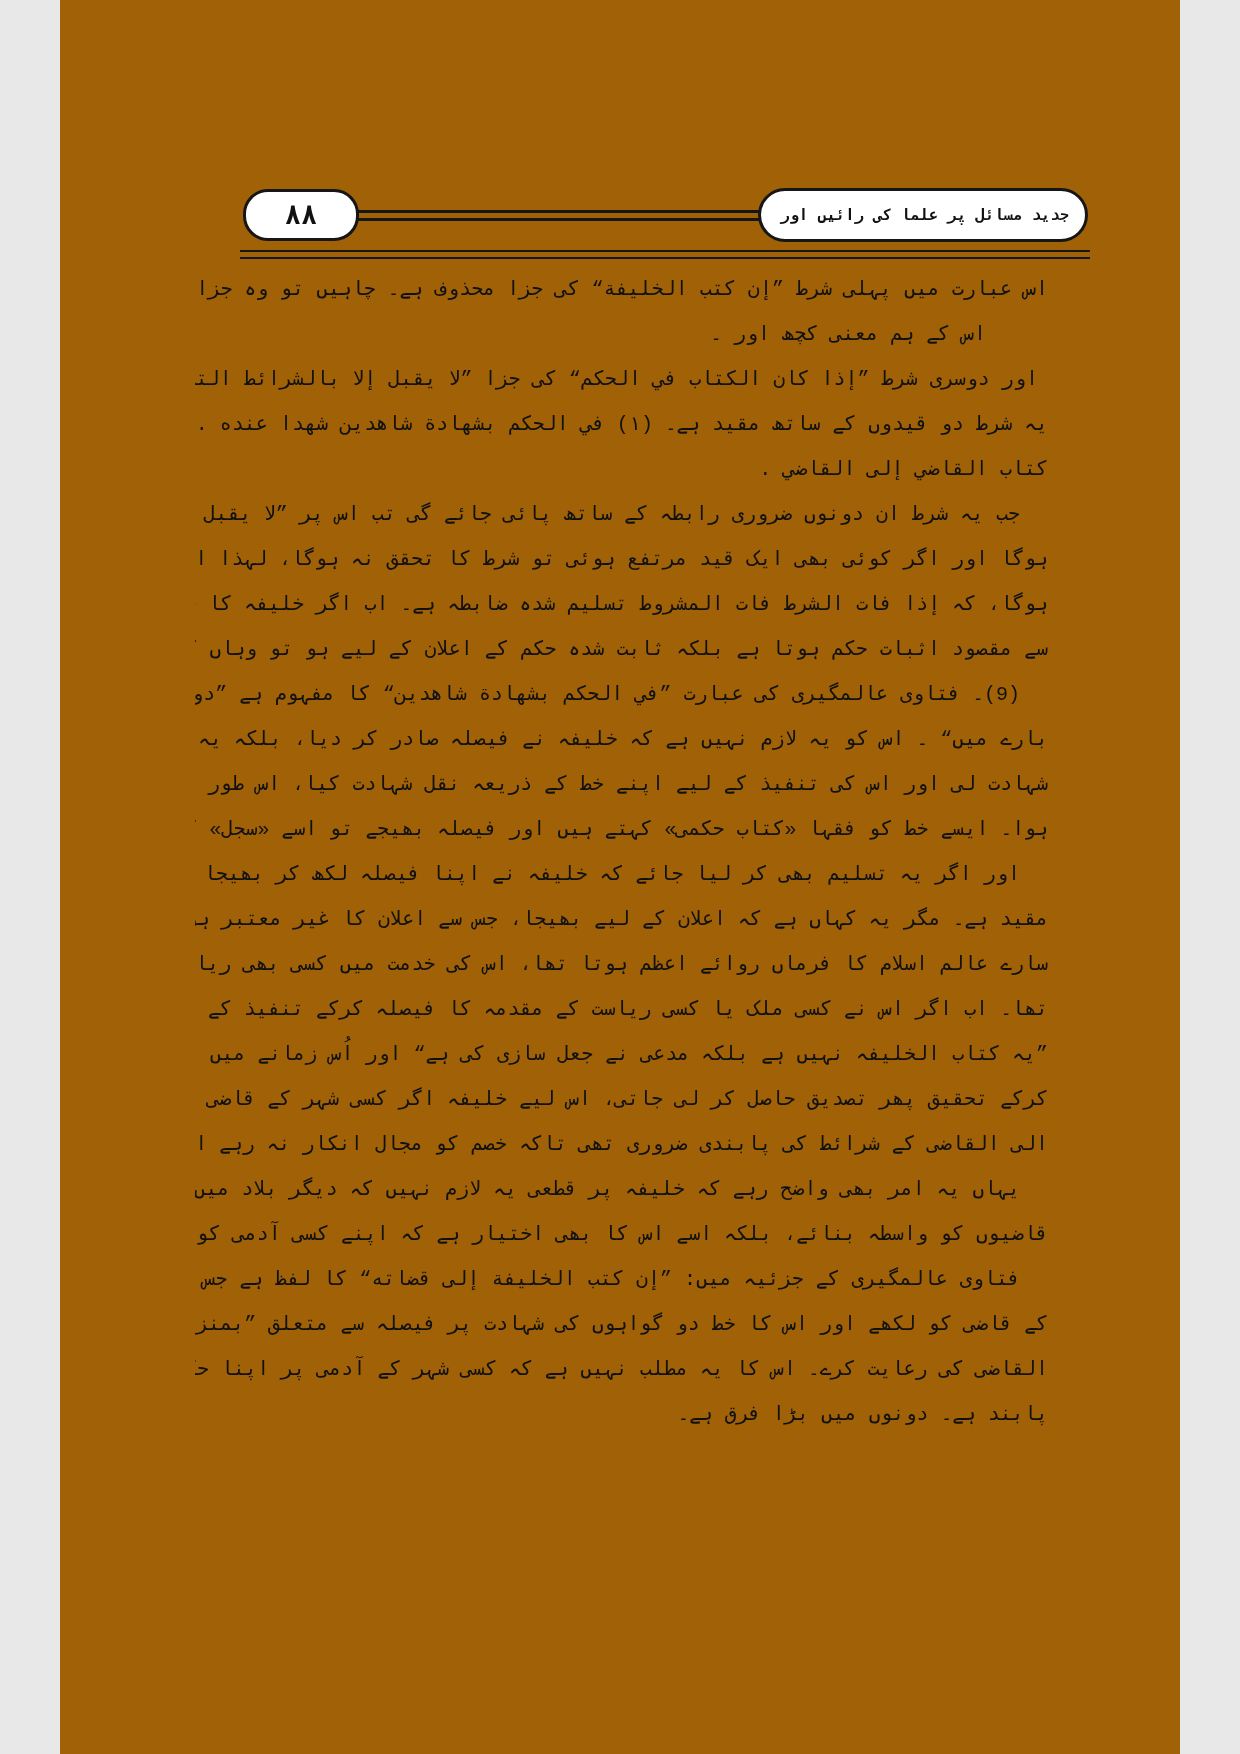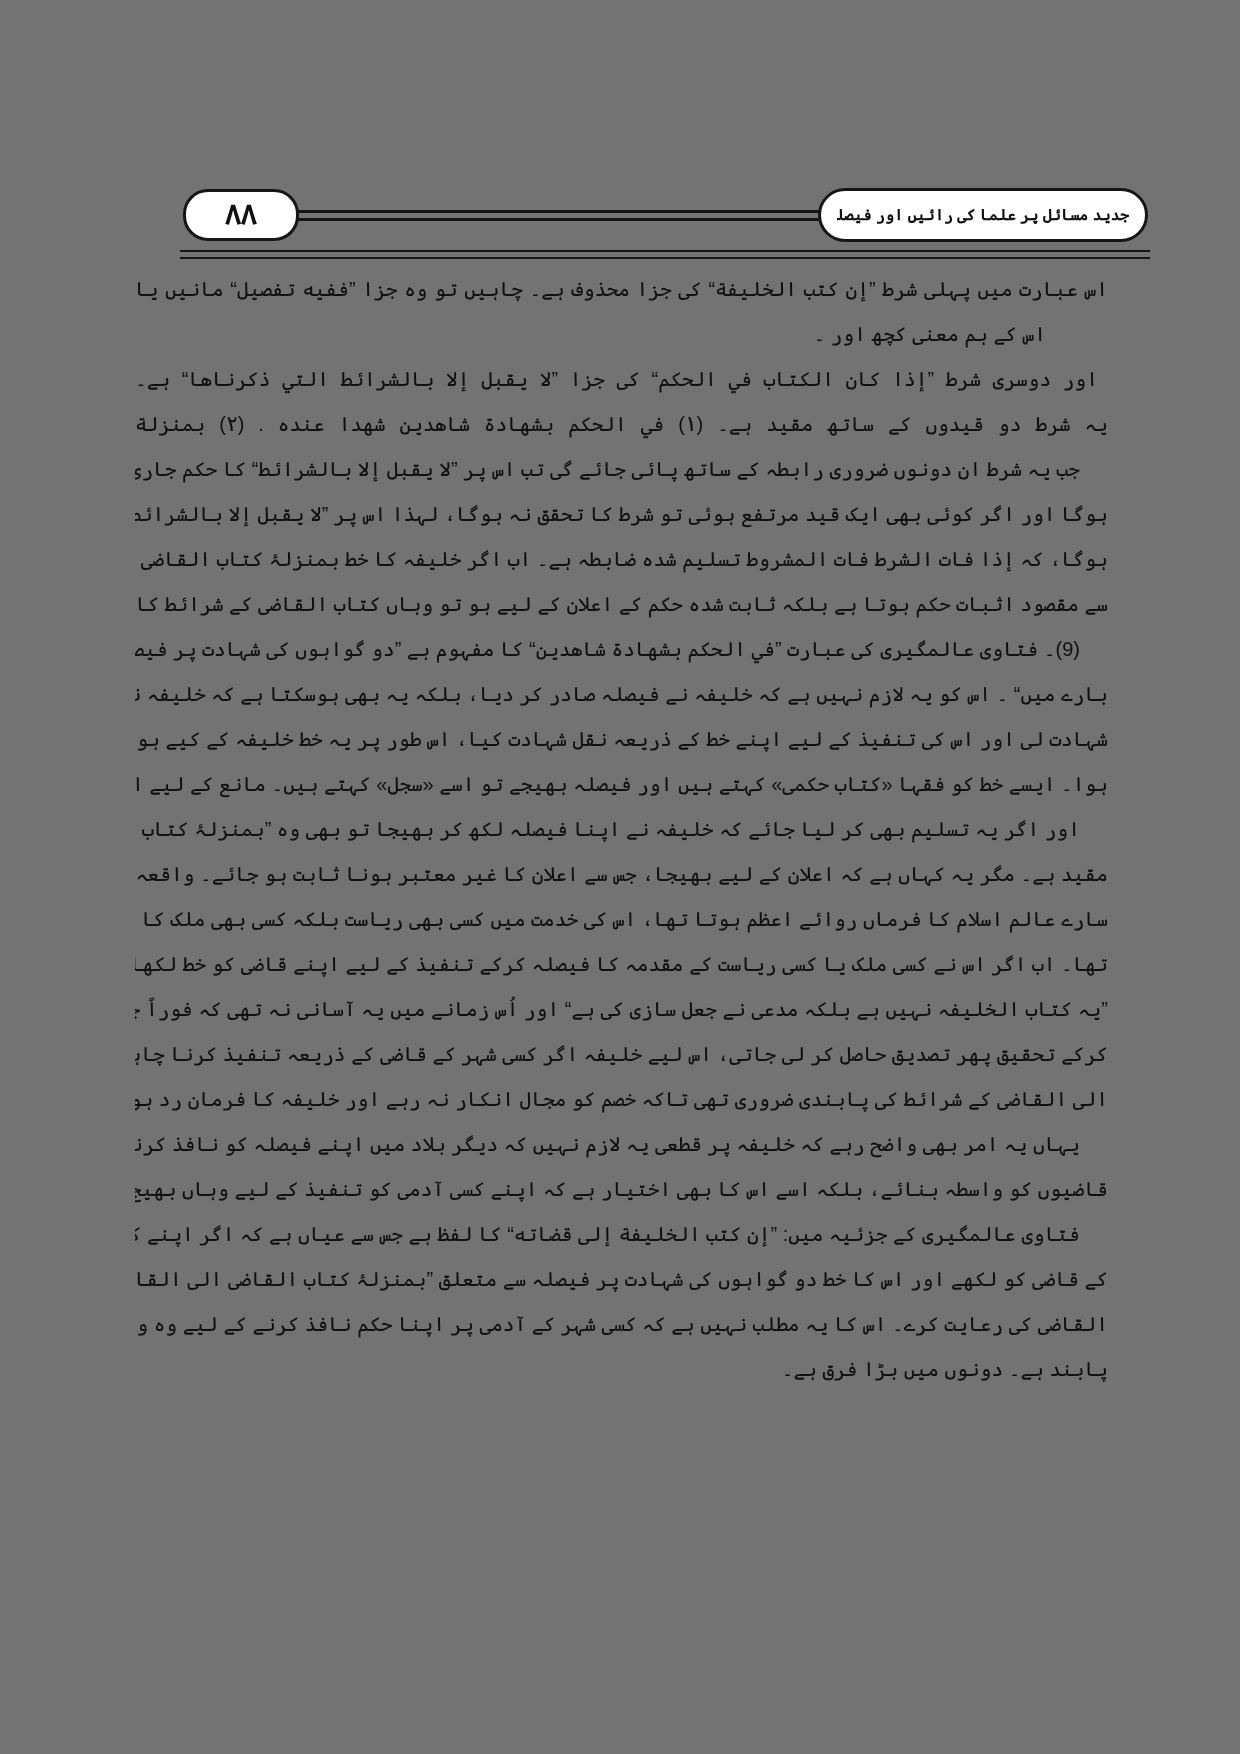--- a/index.html
+++ b/index.html
@@ -2,26 +2,26 @@
 <html lang="ur" dir="rtl"><head>
 <meta charset="utf-8">
 <style>
   html, body {
     margin: 0;
     padding: 0;
     background: #e8e8e8;
   }
   .page {
     position: relative;
-    width: 1240px;
+    width: 1120px;
     height: 1754px;
     margin: 0 auto;
-    background: #737373;
+    background: #a16207;
     color: #111111;
-    font-family: Liberation Sans, sans-serif;
+    font-family: Liberation Mono, monospace;
     direction: rtl;
     overflow: hidden;
   }
   
   .header {
     position: absolute;
     top: 188px;
     left: 0;
     right: 0;
     height: 54px;
@@ -123,20 +123,21 @@
     </div>
   </div>
 
   <div class="header-divider"></div>
 
   <div class="content" id="content">
       <div class="line">اس عبارت میں پہلی شرط ”إن كتب الخليفة“ کی جزا محذوف ہے۔ چاہیں تو وہ جزا ”ففيه تفصيل“ مانیں یا</div>
       <div class="line end" style="padding-right: 62px;">اس کے ہم معنی کچھ اور ۔</div>
       <div class="line" style="padding-right: 10px;">اور دوسری شرط ”إذا كان الكتاب في الحكم“ کی جزا ”لا يقبل إلا بالشرائط التي ذكرناها“ ہے۔</div>
       <div class="line">یہ شرط دو قیدوں کے ساتھ مقید ہے۔ (۱) في الحكم بشهادة شاهدين شهدا عنده . (۲) بمنزلة</div>
+      <div class="line end">كتاب القاضي إلى القاضي .</div>
       <div class="line" style="padding-right: 28px;">جب یہ شرط ان دونوں ضروری رابطہ کے ساتھ پائی جائے گی تب اس پر ”لا يقبل إلا بالشرائط“ کا حکم جاری</div>
       <div class="line">ہوگا اور اگر کوئی بھی ایک قید مرتفع ہوئی تو شرط کا تحقق نہ ہوگا، لہذا اس پر ”لا يقبل إلا بالشرائط“ کا حکم بھی جاری نہ</div>
       <div class="line">ہوگا، کہ إذا فات الشرط فات المشروط تسلیم شدہ ضابطہ ہے۔ اب اگر خلیفہ کا خط بمنزلۂ کتاب القاضی نہ ہو، جس</div>
       <div class="line">سے مقصود اثبات حکم ہوتا ہے بلکہ ثابت شدہ حکم کے اعلان کے لیے ہو تو وہاں کتاب القاضی کے شرائط کا لحاظ ضروری نہ ہوگا۔</div>
       <div class="line" style="padding-right: 28px;">(9)۔ فتاوی عالمگیری کی عبارت ”في الحكم بشهادة شاهدين“ کا مفہوم ہے ”دو گواہوں کی شہادت پر فیصلہ کے</div>
       <div class="line">بارے میں“ ۔ اس کو یہ لازم نہیں ہے کہ خلیفہ نے فیصلہ صادر کر دیا، بلکہ یہ بھی ہوسکتا ہے کہ خلیفہ نے ”فیصلہ کے بارے میں“</div>
       <div class="line">شہادت لی اور اس کی تنفیذ کے لیے اپنے خط کے ذریعہ نقل شہادت کیا، اس طور پر یہ خط خلیفہ کے کیے ہوئے فیصلے سے متعلق نہ</div>
       <div class="line end">ہوا۔ ایسے خط کو فقہا «کتاب حکمی» کہتے ہیں اور فیصلہ بھیجے تو اسے «سجل» کہتے ہیں۔ مانع کے لیے اسی قدر کافی ہے۔</div>
       <div class="line" style="padding-right: 28px;">اور اگر یہ تسلیم بھی کر لیا جائے کہ خلیفہ نے اپنا فیصلہ لکھ کر بھیجا تو بھی وہ ”بمنزلۂ کتاب القاضی الی القاضی“ کی قید سے</div>
       <div class="line">مقید ہے۔ مگر یہ کہاں ہے کہ اعلان کے لیے بھیجا، جس سے اعلان کا غیر معتبر ہونا ثابت ہو جائے۔ واقعہ یہ ہے کہ خلیفہ</div>

